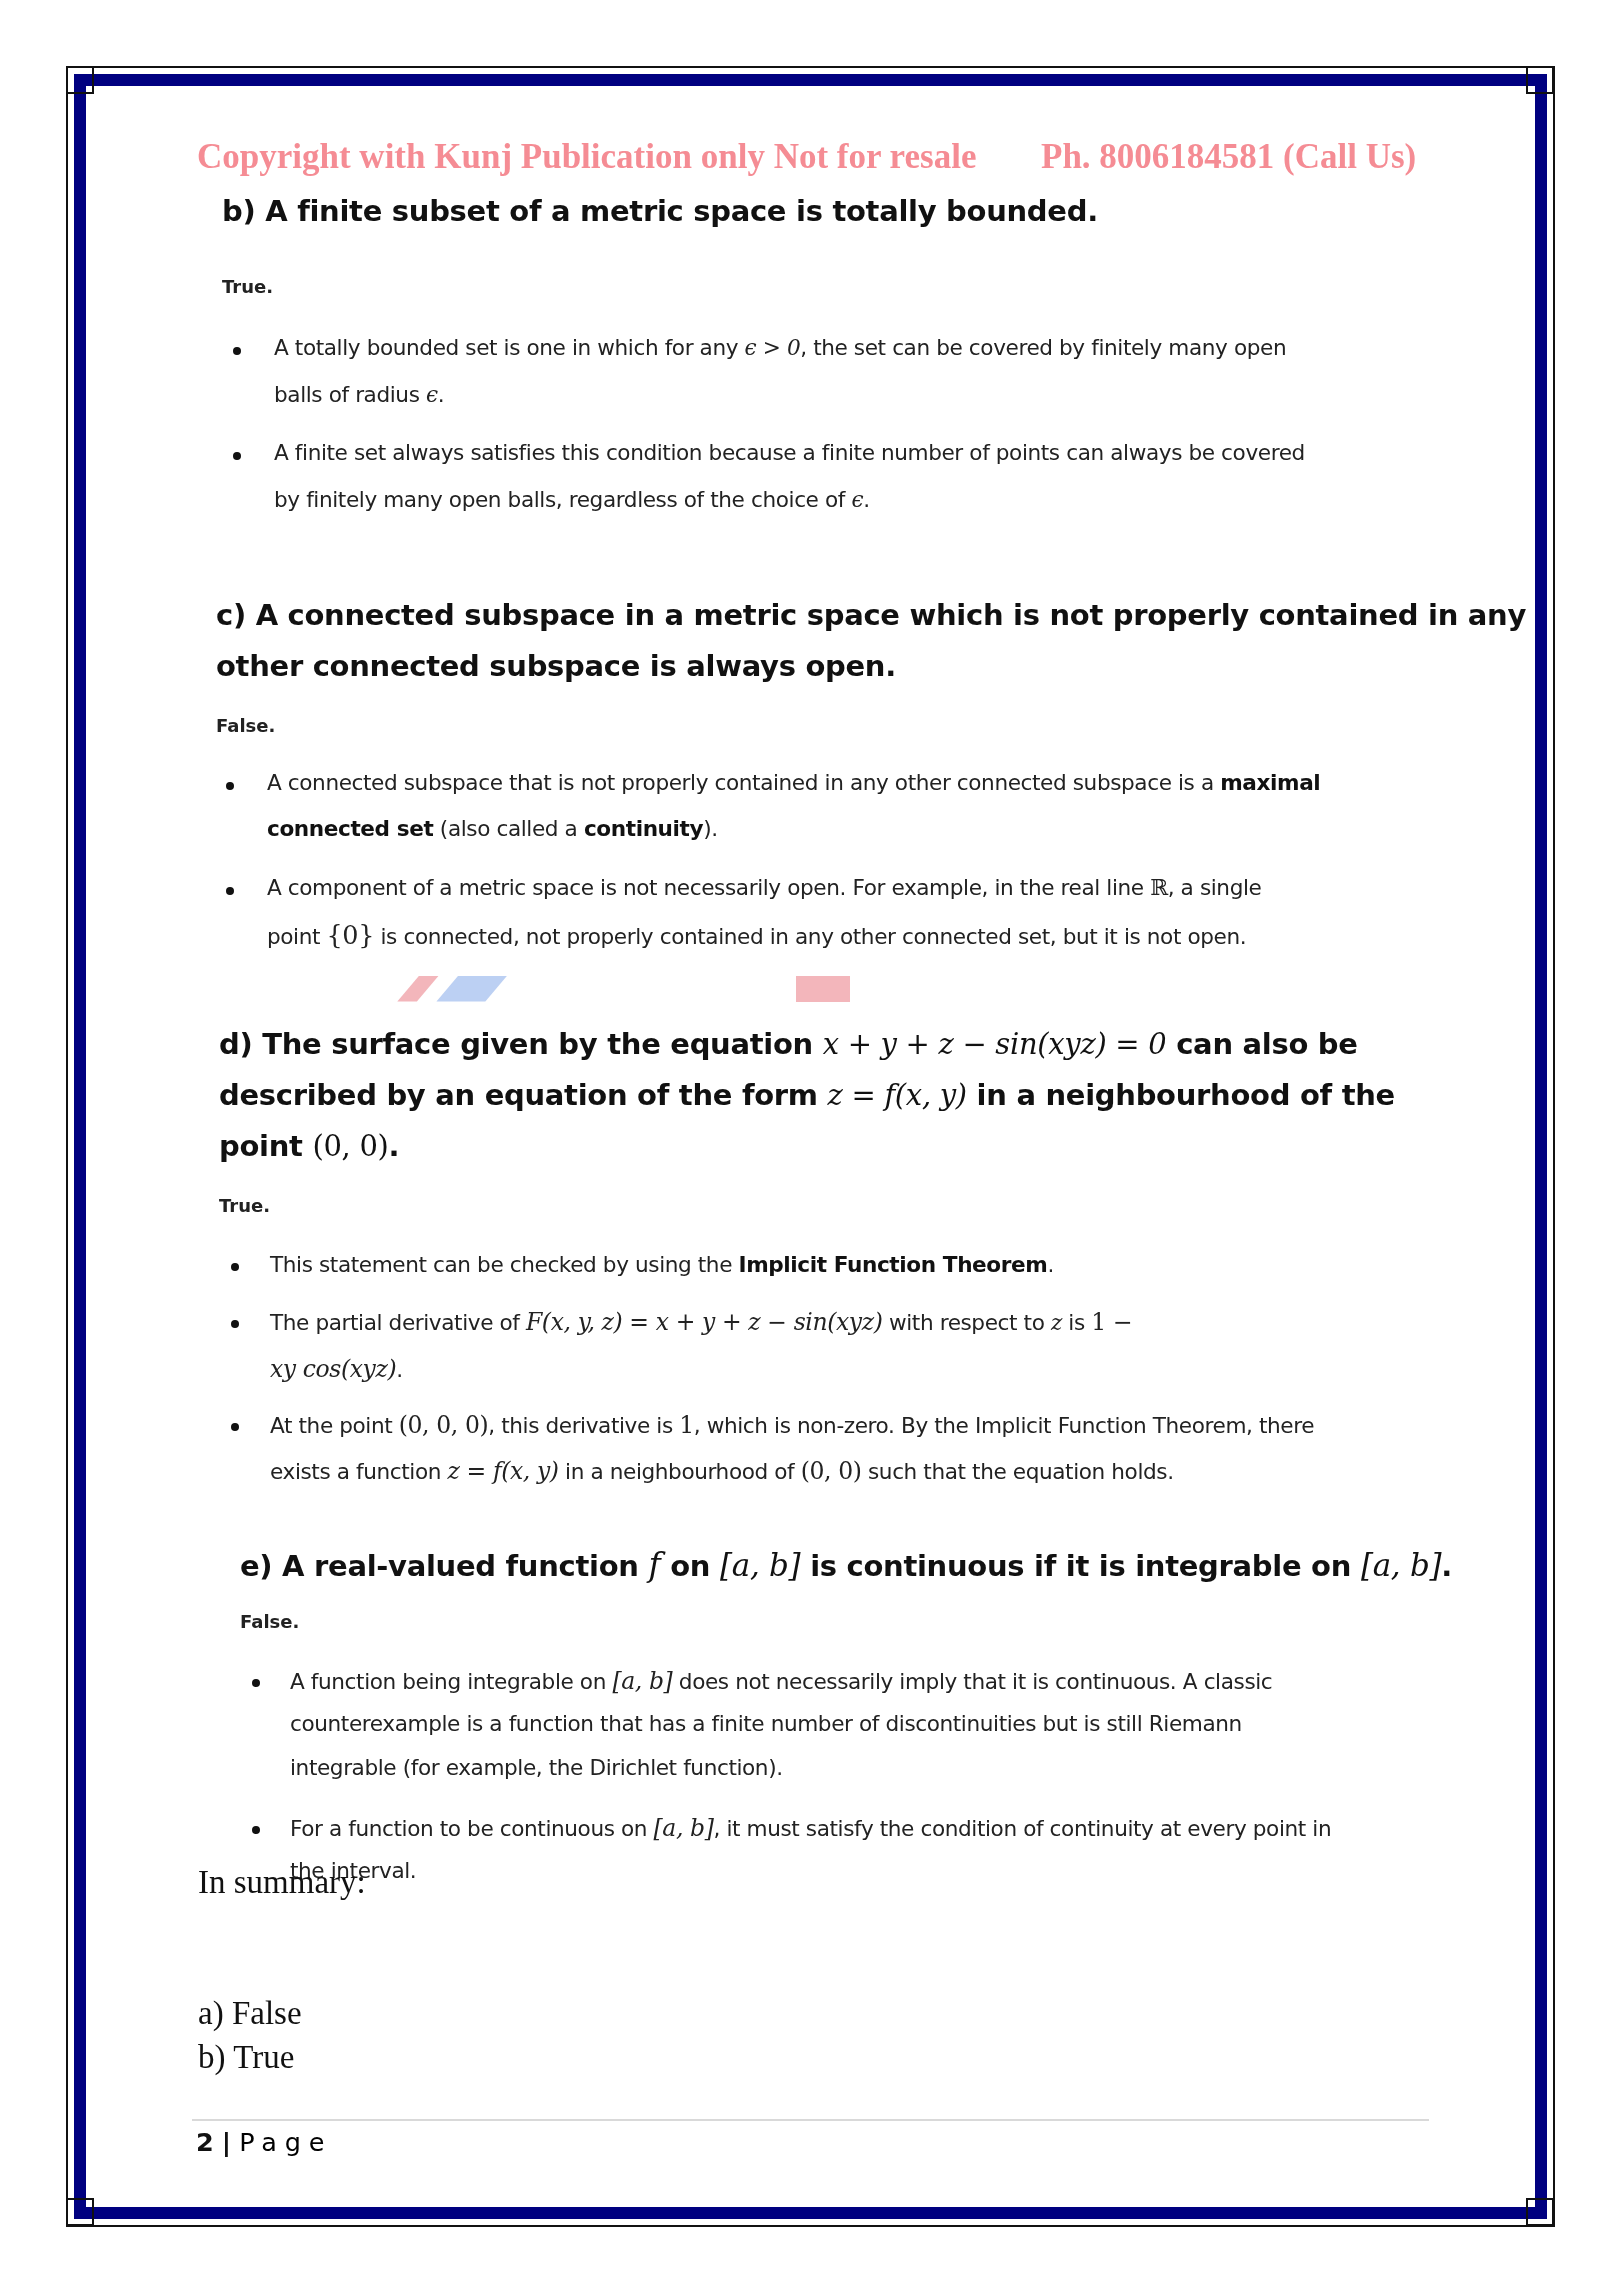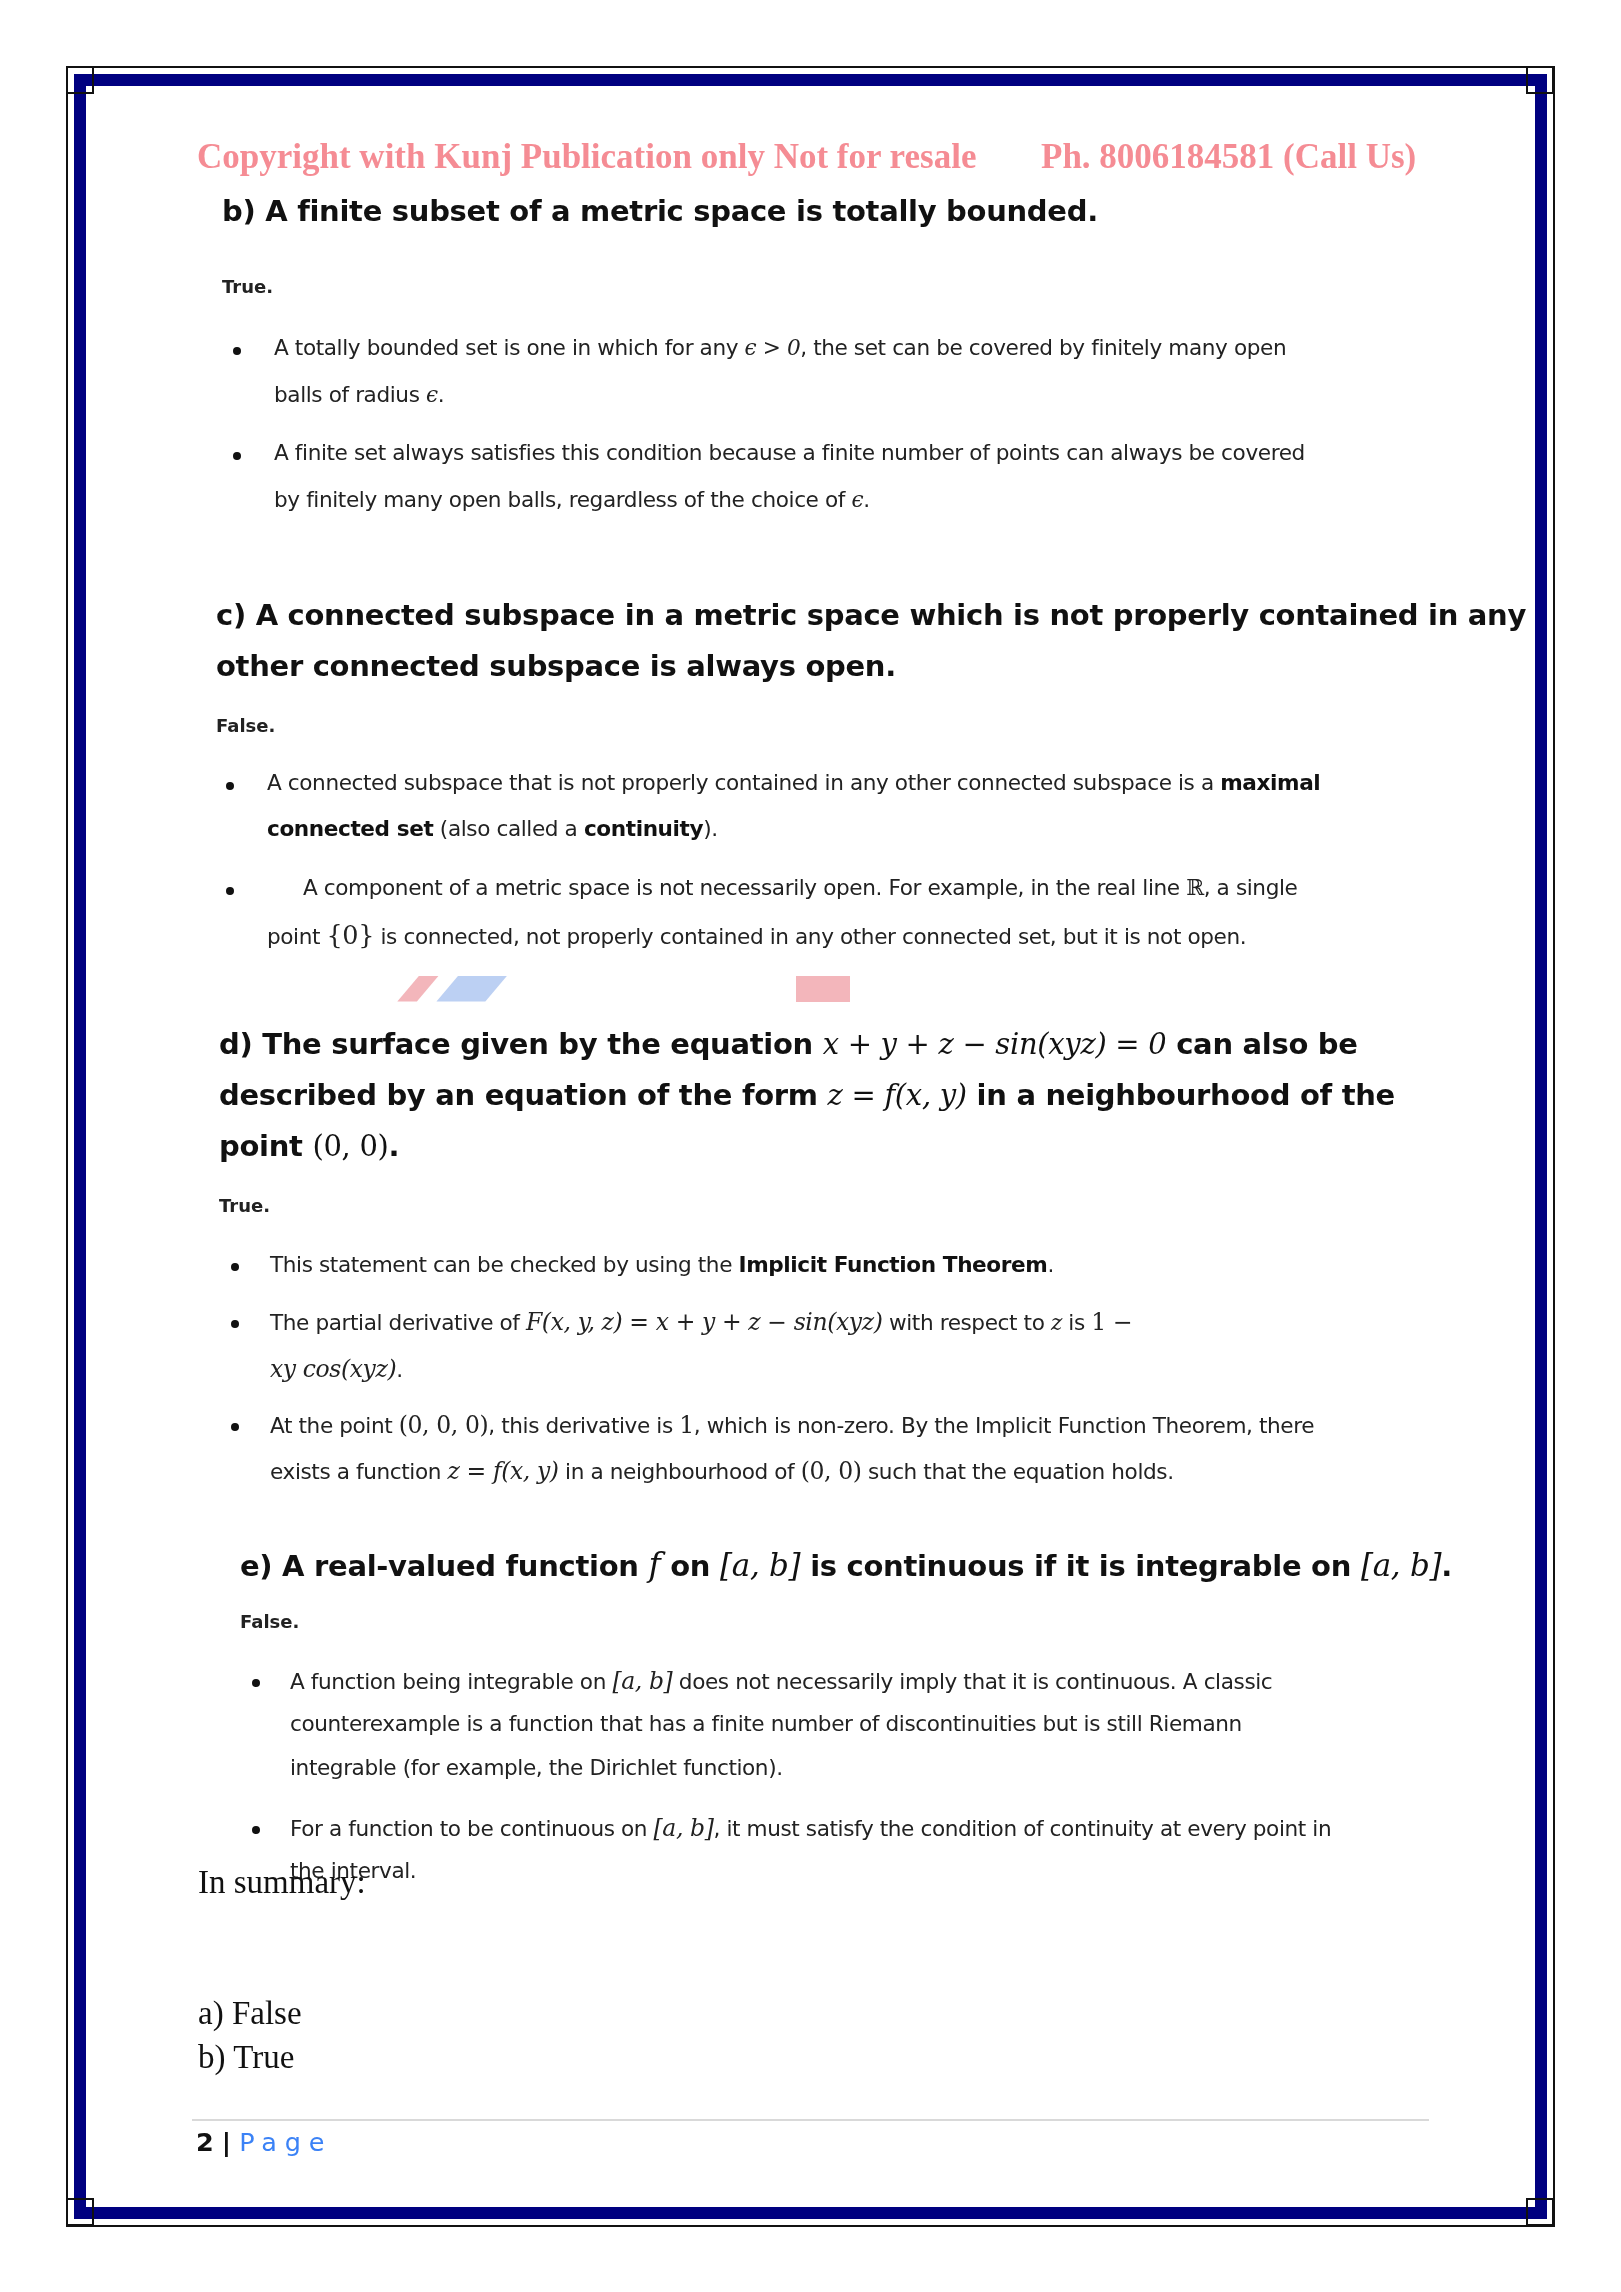--- a/index.html
+++ b/index.html
@@ -19,21 +19,21 @@
   .verdict { font-family: "DejaVu Sans", sans-serif; font-weight: bold; font-size: 18px; color: #222; }
   .body { font-family: "DejaVu Sans", sans-serif; font-size: 21.6px; color: #222; letter-spacing: -0.4px; }
   .body b { font-weight: bold; color: #111; }
   .math { font-family: "DejaVu Serif", "Liberation Serif", serif; font-style: italic; }
   .mathr { font-family: "DejaVu Serif", "Liberation Serif", serif; font-style: normal; }
   .bullet { position: absolute; width: 7.8px; height: 7.8px; border-radius: 50%; background: #111; }
   .summary { font-family: "Liberation Serif", serif; font-size: 33px; color: #111; }
   .footer-hr { position: absolute; left: 192px; top: 2119px; width: 1237px; height: 2px; background: #d9d9d9; }
   .footer { font-family: "DejaVu Sans", sans-serif; font-size: 25.5px; }
   .footer .num { font-weight: bold; color: #111; }
-  .footer .lbl { color: #3b82f6; letter-spacing: 7.8px; }
+  .footer .lbl { color: #000000; letter-spacing: 7.8px; }
 
   .wm { position: absolute; }
 </style>
 </head>
 <body>
 
 <div class="page">
 
   <div class="border-black"></div>
   <div class="border-blue"></div>
@@ -68,21 +68,21 @@
 
   <div class="bullet" style="left:226px;top:782px;"></div>
   <div class="abs body" style="left:267px;top:770px;">
     <span>A connected subspace that is not properly contained in any other connected subspace is a </span><b>maximal</b>
   </div>
   <div class="abs body" style="left:267px;top:816px;">
     <b>connected set</b><span> (also called a </span><b>continuity</b><span>).</span>
   </div>
 
   <div class="bullet" style="left:226px;top:887px;"></div>
-  <div class="abs body" style="left:267px;top:875px;margin-left:36px;">
+  <div class="abs body" style="left:267px;top:875px;">
     <span>A component of a metric space is not necessarily open. For example, in the real line </span><span class="mathr">ℝ</span><span>, a single</span>
   </div>
   <div class="abs body" style="left:267px;top:920px;">
     <span>point </span><span class="mathr" style="font-size:25.5px;">{0}</span><span> is connected, not properly contained in any other connected set, but it is not open.</span>
   </div>
 
   <svg class="wm" style="left:397px;top:976px;" width="118" height="27.4" viewBox="0 0 120 28">
     <polygon points="22,0 42,0 20,26 0,26" fill="#f3b6bb"></polygon>
     <polygon points="62,0 112,0 90,26 40,26" fill="#bcd0f3"></polygon>
   </svg>

